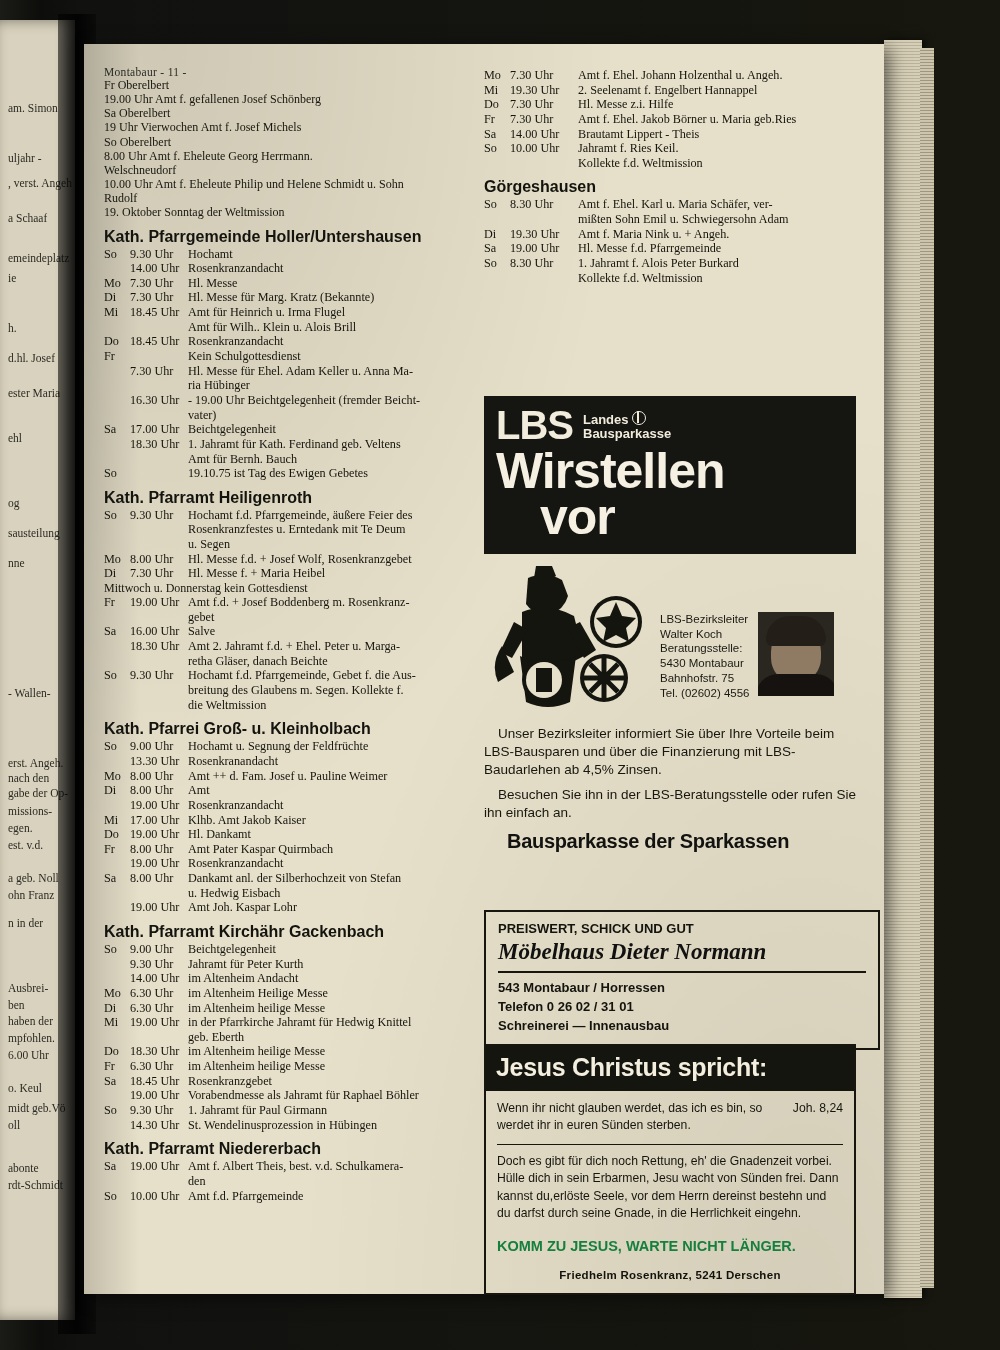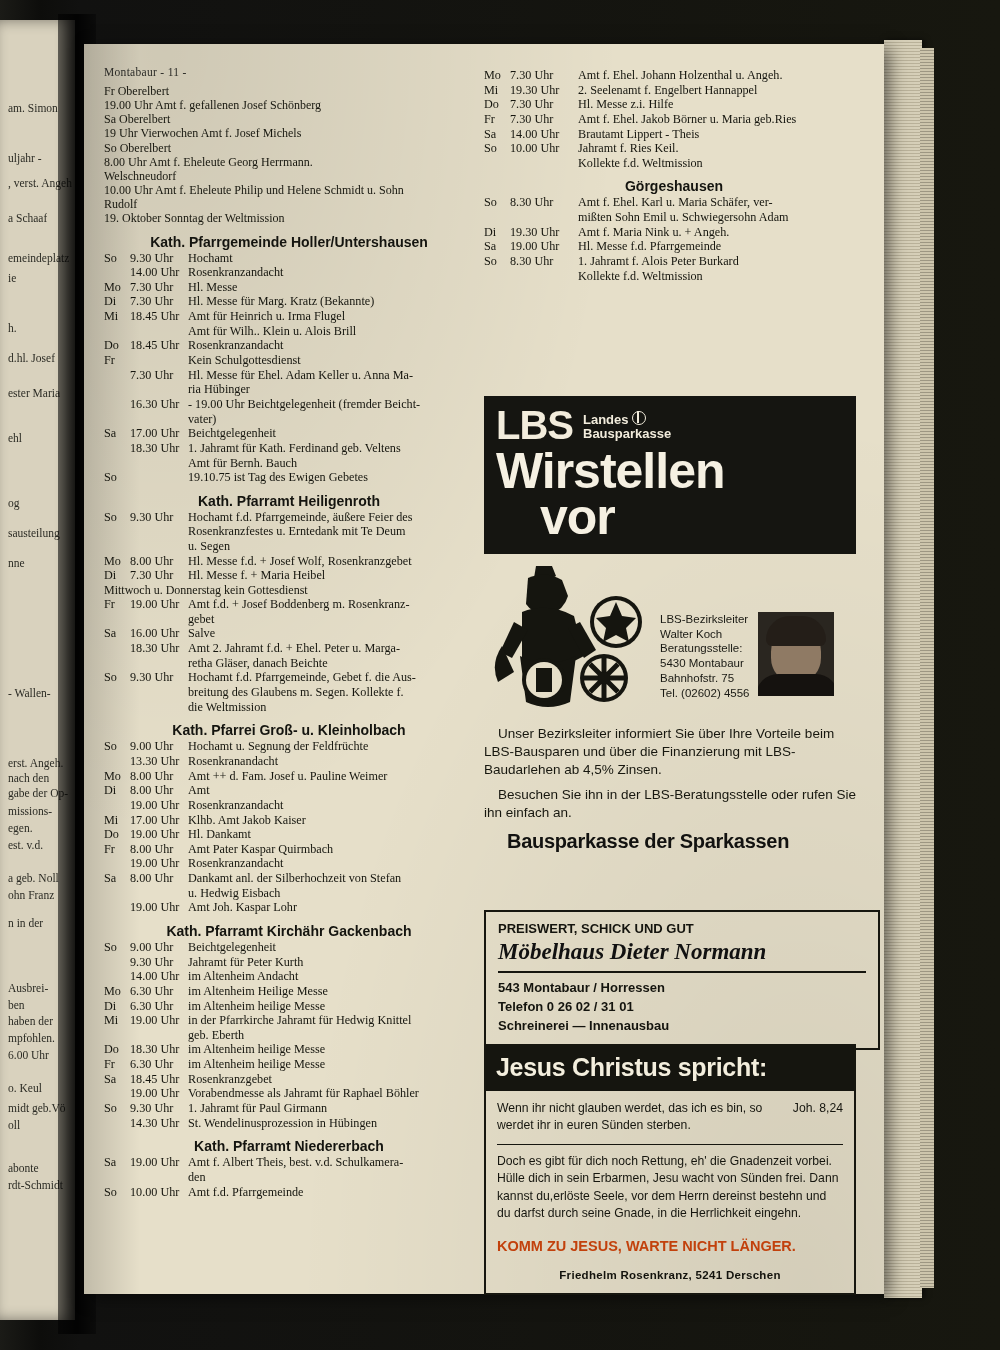--- a/index.html
+++ b/index.html
@@ -36,23 +36,23 @@
   .foreedge{position:absolute;left:884px;top:40px;width:38px;height:1258px;
     background:repeating-linear-gradient(180deg,#d6cfb8 0 2px,#b9b199 2px 3px);
     box-shadow:2px 0 6px rgba(0,0,0,.6);}
   .foreedge2{position:absolute;left:920px;top:48px;width:14px;height:1240px;
     background:repeating-linear-gradient(180deg,#cdc5ac 0 2px,#9d9682 2px 3px);}
 
   
   .col-left{position:absolute;left:20px;top:22px;width:370px;}
   .col-right{position:absolute;left:400px;top:24px;width:380px;}
 
-  .hdr{font-size:11.5px;color:#2a2a26;letter-spacing:.3px;margin-bottom:6px;}
-  .sec2{font-family:"Liberation Sans", sans-serif;font-weight:bold;font-size:14px;
-    color:#14140f;margin:8px 0 1px 0;text-align:center;}
+  .hdr{font-size:11.5px;color:#2a2a26;letter-spacing:.3px;}
+  .sec2{font-family:"Liberation Sans", sans-serif;font-weight:bold;font-size:16px;
+    color:#14140f;margin:8px 0 1px 0;}
   .plain{font-size:12px;color:#17170f;line-height:1.18;}
   .row{display:flex;font-size:12.2px;color:#15150e;line-height:1.2;}
   .c-day{width:26px;flex:0 0 26px;}
   .c-time{width:58px;flex:0 0 58px;}
   .c-txt{flex:1 1 auto;}
   .rowR .c-day{width:26px;flex:0 0 26px;}
   .rowR .c-time{width:68px;flex:0 0 68px;}
   .ind{padding-left:84px;}
   .indR{padding-left:94px;}
 
@@ -103,21 +103,21 @@
   
   .ad-jesus{position:absolute;left:400px;top:1000px;width:368px;border:2px solid #16160f;}
   .j-head{background:#15150f;color:#f3eedd;font-family:"Liberation Sans", sans-serif;
     font-weight:bold;font-size:25px;padding:7px 10px 9px 10px;letter-spacing:-.3px;}
   .j-body{padding:9px 11px 10px 11px;font-family:"Liberation Sans", sans-serif;
     font-size:12.2px;color:#16160f;line-height:1.42;}
   .j-body p{margin:0 0 9px 0;}
   .j-ref{float:right;}
   .j-rule{height:1.5px;background:#16160f;margin:3px 0 8px 0;}
   .j-cta{font-family:"Liberation Sans", sans-serif;font-weight:bold;font-size:14.5px;
-    color:#c2410c;margin-top:14px;}
+    color:#15803d;margin-top:14px;}
   .j-sig{font-family:"Liberation Sans", sans-serif;font-weight:bold;font-size:11.5px;
     color:#13130d;text-align:center;margin-top:10px;letter-spacing:.3px;}
 
   
   .lp{position:absolute;left:0;top:0;width:72px;font-size:11.5px;color:#2b2b24;line-height:1.35;}
   .lp div{white-space:nowrap;overflow:hidden;}
 </style>
 </head>
 <body>
 

